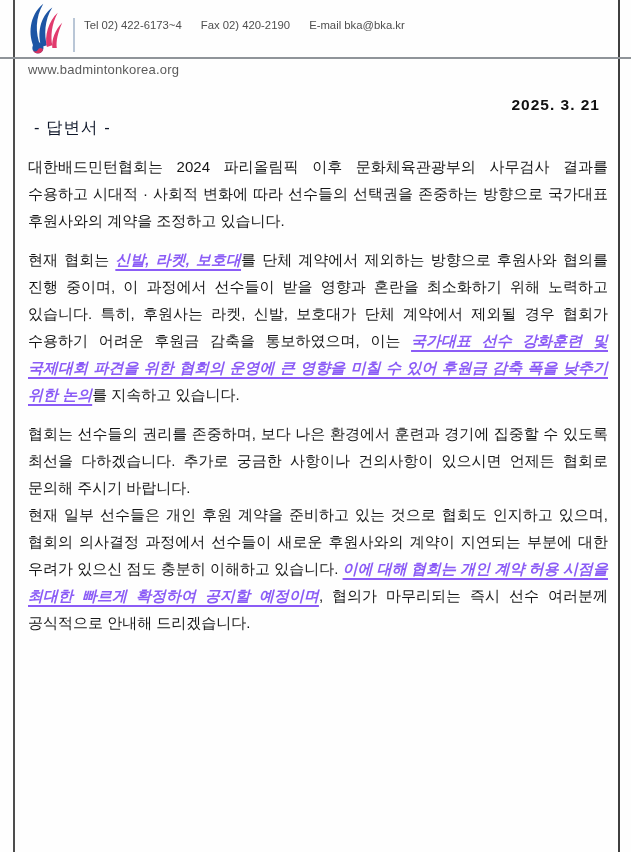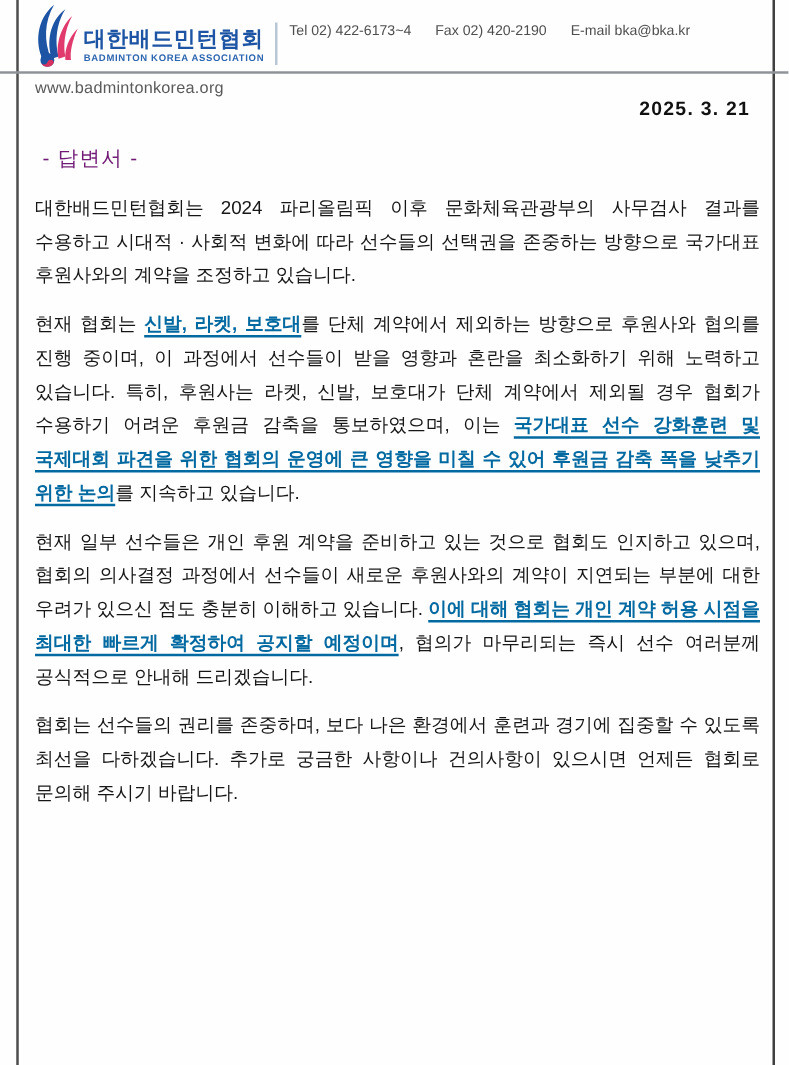--- a/index.html
+++ b/index.html
@@ -43,42 +43,43 @@
     position: absolute; left: 0; top: 57px; width: 631px; height: 2px;
     background: #8f9499;
   }
   .website {
     position: absolute; left: 28px; top: 62px;
     font-size: 13px; color: #5a5a5a; letter-spacing: 0.2px;
   }
 
   
   .date-line {
-    position: absolute; top: 79px; right: 31px;
+    position: absolute; top: 96px; right: 31px;
     font-weight: bold; font-size: 15.5px; color: #111; letter-spacing: 1px;
   }
   .doc {
     position: absolute; left: 28px; top: 114px; width: 580px;
   }
   .doc-title {
     font-size: 16.5px; line-height: 27px; margin: 0 0 12px 6px;
-    letter-spacing: 1px; color: #701a75;
+    letter-spacing: 1px; color: #0f172a;
   }
   .para {
     font-size: 15px; line-height: 27px; margin: 0 0 12px 0;
     text-align: justify; text-justify: inter-word;
     word-break: keep-all; color: #161616;
   }
   .para.tight { margin-bottom: 0; }
   .emph {
     font-weight: bold;
     text-decoration: underline;
     text-decoration-thickness: 1.5px;
     text-underline-offset: 4px;
-    color: #0369a1;
+    color: #8b5cf6;
+    font-style: italic;
   }
 </style>
 </head>
 <body>
 
 <div class="page">
 
   <div class="edge-left"></div>
   <div class="edge-right"></div>
 
@@ -88,24 +89,20 @@
 
         <path d="M7,50 C0,36 1,14 17,1 C8,16 8,34 14,48 Z" fill="#1d55a4"></path>
         <path d="M15,49 C10,35 13,15 27,5 C18,19 18,36 21,47 Z" fill="#1d55a4"></path>
 
         <path d="M21,49 C18,37 23,20 33,11 C26,24 25,38 27,47 Z" fill="#e13a6d"></path>
         <path d="M27,50 C26,41 30,30 38,22 C33,33 31,43 32,50 Z" fill="#e13a6d"></path>
 
         <circle cx="11" cy="50" r="6.2" fill="#1d55a4"></circle>
         <path d="M5.2,52 A6.2,6.2 0 0 0 16.8,52 A3.1,3.1 0 0 0 11,52 A3.1,3.1 0 0 1 5.2,52 Z" fill="#d6325f"></path>
       </svg>
-      <div class="org-names">
-        <div class="org-ko">대한배드민턴협회</div>
-        <div class="org-en">BADMINTON KOREA ASSOCIATION</div>
-      </div>
     </div>
     <div class="head-divider"></div>
     <div class="contact">
       <div class="row2">
         <span>Tel 02) 422-6173~4</span>
         <span>Fax 02) 420-2190</span>
         <span>E-mail bka@bka.kr</span>
       </div>
     </div>
   </div>
@@ -120,23 +117,23 @@
 
     <p class="para">
       <span>대한배드민턴협회는 2024 파리올림픽 이후 문화체육관광부의 사무검사 결과를 수용하고 시대적 · 사회적 변화에 따라 선수들의 선택권을 존중하는 방향으로 국가대표 후원사와의 계약을 조정하고 있습니다.</span>
     </p>
 
     <p class="para">
       <span>현재 협회는 </span><span class="emph">신발, 라켓, 보호대</span><span>를 단체 계약에서 제외하는 방향으로 후원사와 협의를 진행 중이며, 이 과정에서 선수들이 받을 영향과 혼란을 최소화하기 위해 노력하고 있습니다. 특히, 후원사는 라켓, 신발, 보호대가 단체 계약에서 제외될 경우 협회가 수용하기 어려운 후원금 감축을 통보하였으며, 이는 </span><span class="emph">국가대표 선수 강화훈련 및 국제대회 파견을 위한 협회의 운영에 큰 영향을 미칠 수 있어 후원금 감축 폭을 낮추기 위한 논의</span><span>를 지속하고 있습니다.</span>
     </p>
 
 
+    <p class="para tight">
+      <span>협회는 선수들의 권리를 존중하며, 보다 나은 환경에서 훈련과 경기에 집중할 수 있도록 최선을 다하겠습니다. 추가로 궁금한 사항이나 건의사항이 있으시면 언제든 협회로 문의해 주시기 바랍니다.</span>
+    </p>
+
     <p class="para">
       <span>현재 일부 선수들은 개인 후원 계약을 준비하고 있는 것으로 협회도 인지하고 있으며, 협회의 의사결정 과정에서 선수들이 새로운 후원사와의 계약이 지연되는 부분에 대한 우려가 있으신 점도 충분히 이해하고 있습니다. </span><span class="emph">이에 대해 협회는 개인 계약 허용 시점을 최대한 빠르게 확정하여 공지할 예정이며</span><span>, 협의가 마무리되는 즉시 선수 여러분께 공식적으로 안내해 드리겠습니다.</span>
-    </p>
-
-    <p class="para tight">
-      <span>협회는 선수들의 권리를 존중하며, 보다 나은 환경에서 훈련과 경기에 집중할 수 있도록 최선을 다하겠습니다. 추가로 궁금한 사항이나 건의사항이 있으시면 언제든 협회로 문의해 주시기 바랍니다.</span>
     </p>
 
   </div>
 
 </div>
 
 </body></html>

